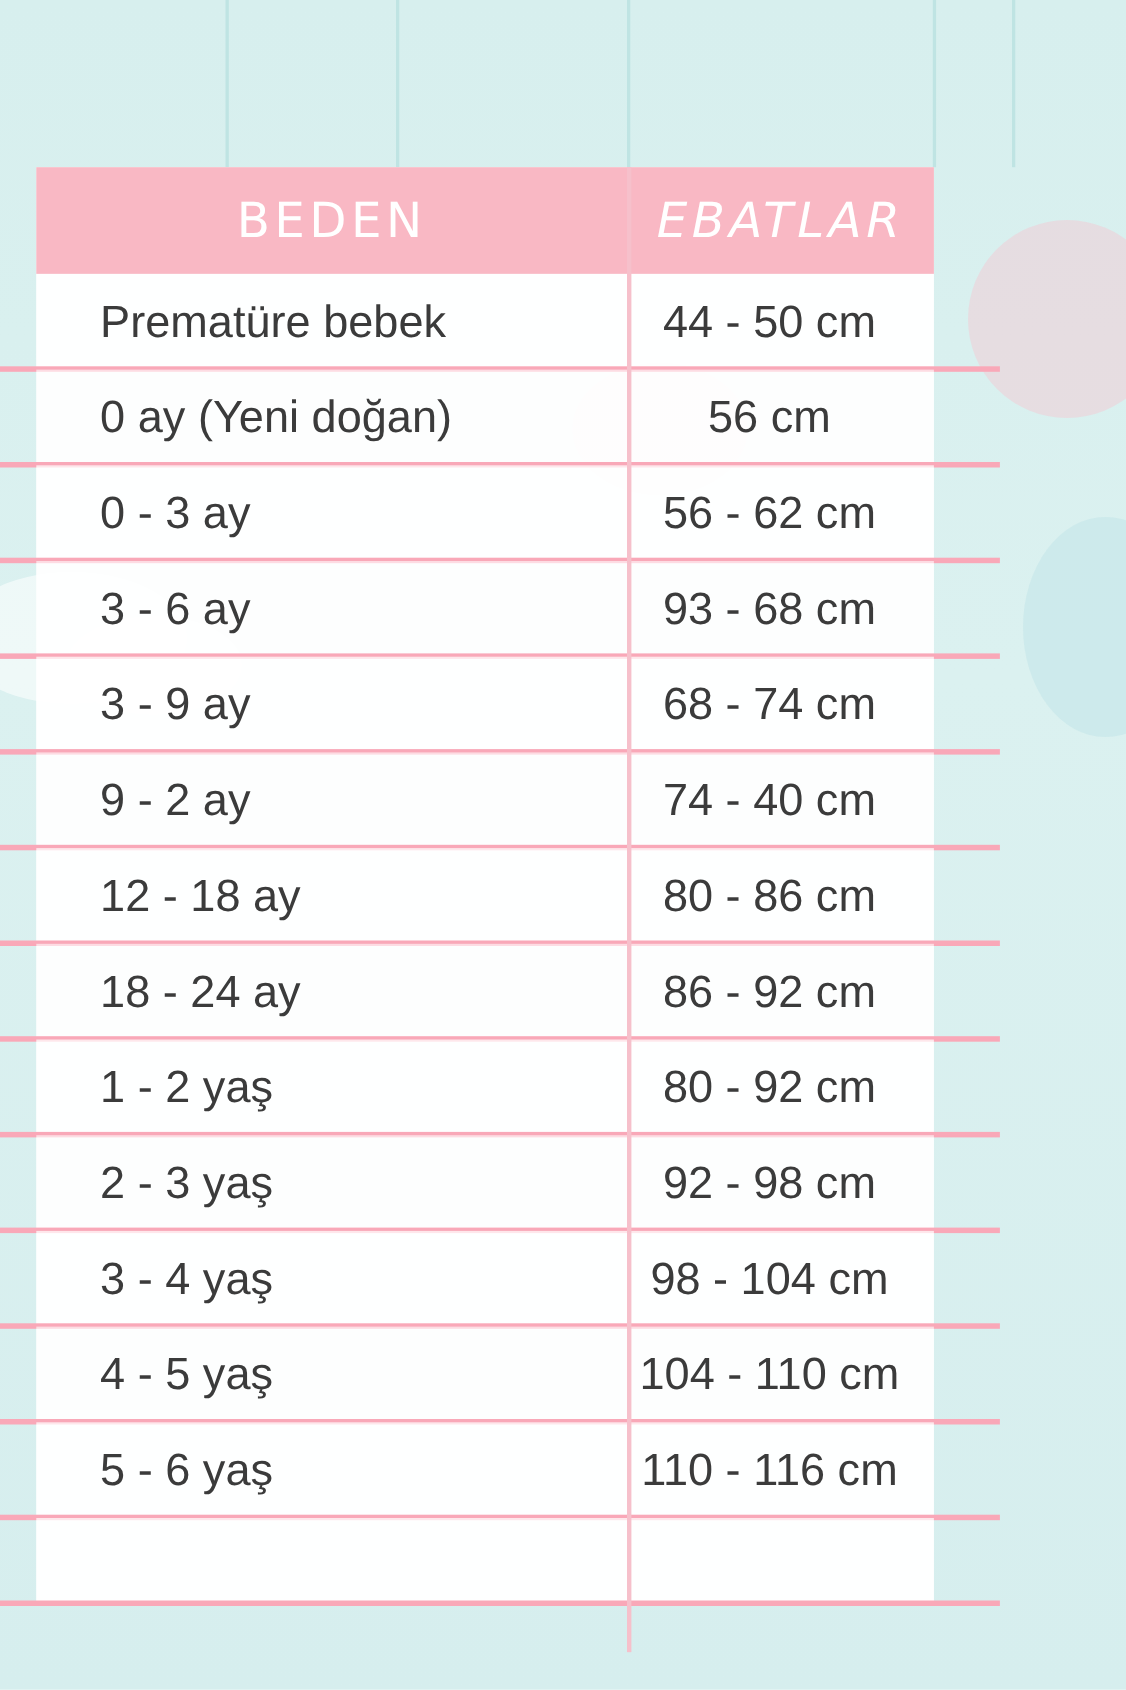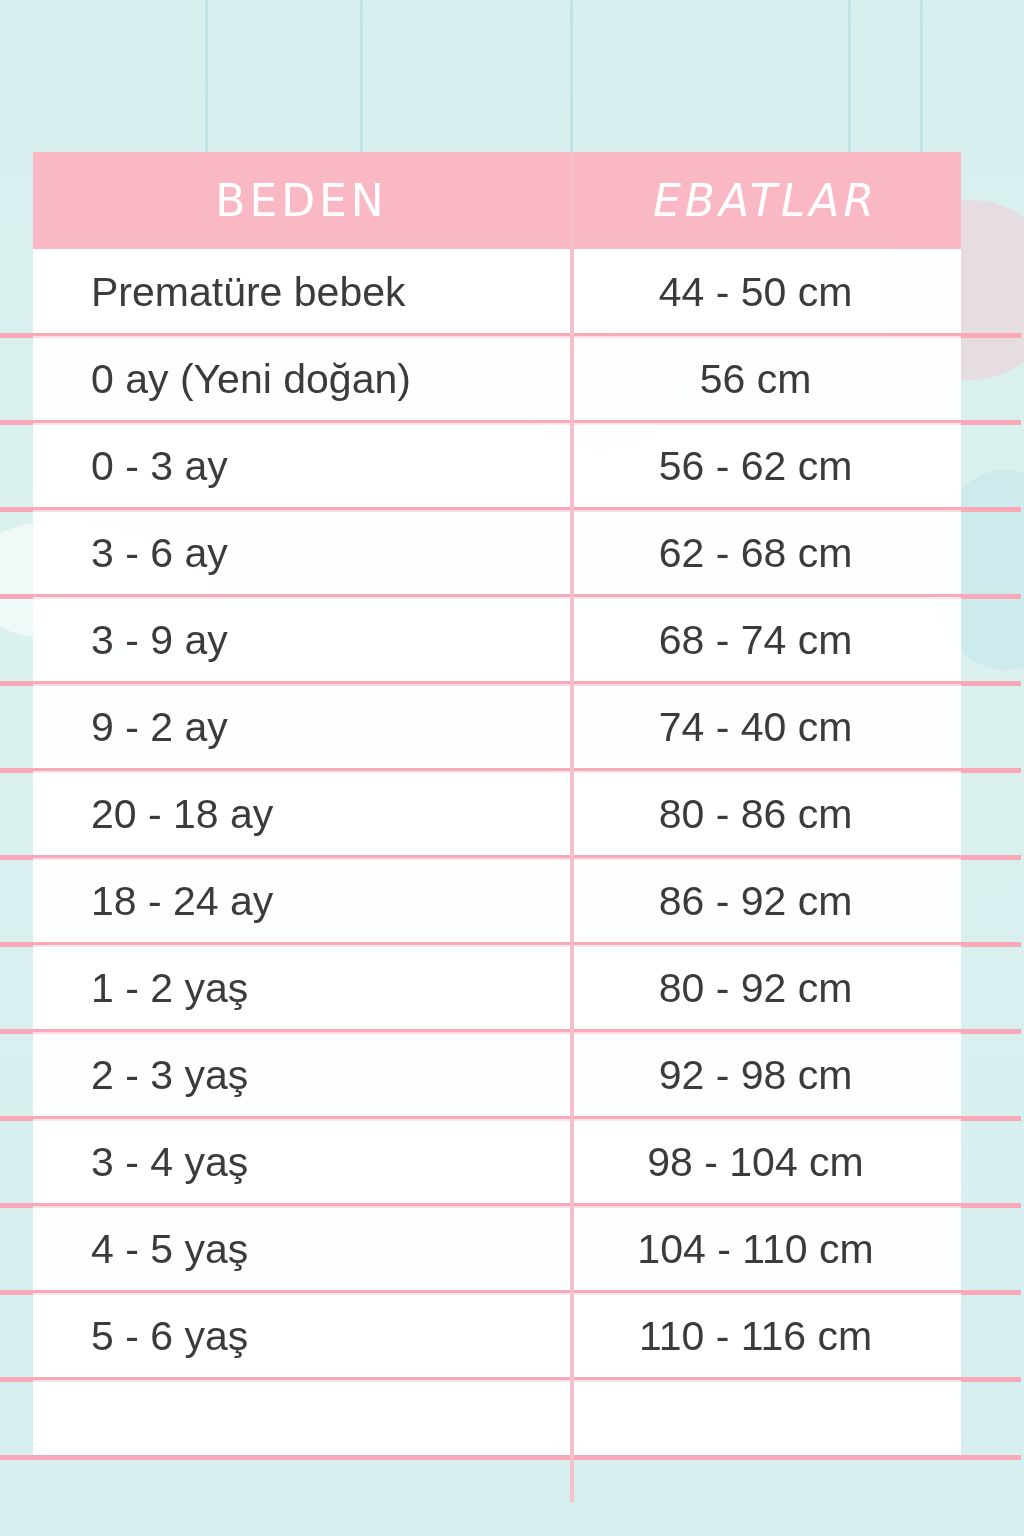--- a/index.html
+++ b/index.html
@@ -37,21 +37,21 @@
     top: 0;
     width: 3px;
     background: #bfe4e3;
   }
 
   
   .card {
     position: absolute;
     left: 33px;
     top: 152px;
-    width: 928px;
+    width: 816px;
     background: rgba(255,255,255,0.86);
     box-shadow: 0 0 0 0 rgba(0,0,0,0);
   }
   .thead {
     display: flex;
     background: #f9b8c4;
     height: 97px;
     align-items: center;
   }
   .th {
@@ -155,35 +155,35 @@
         <div class="cell-meas">56 cm</div>
         <div class="sep sep-bottom"></div>
       </div>
       <div class="row">
         <div class="cell-size">0 - 3 ay</div>
         <div class="cell-meas">56 - 62 cm</div>
         <div class="sep sep-bottom"></div>
       </div>
       <div class="row">
         <div class="cell-size">3 - 6 ay</div>
-        <div class="cell-meas">62 - 68 cm</div>
+        <div class="cell-meas">93 - 68 cm</div>
         <div class="sep sep-bottom"></div>
       </div>
       <div class="row">
         <div class="cell-size">3 - 9 ay</div>
         <div class="cell-meas">68 - 74 cm</div>
         <div class="sep sep-bottom"></div>
       </div>
       <div class="row">
         <div class="cell-size">9 - 2 ay</div>
         <div class="cell-meas">74 - 40 cm</div>
         <div class="sep sep-bottom"></div>
       </div>
       <div class="row">
-        <div class="cell-size">20 - 18 ay</div>
+        <div class="cell-size">12 - 18 ay</div>
         <div class="cell-meas">80 - 86 cm</div>
         <div class="sep sep-bottom"></div>
       </div>
       <div class="row">
         <div class="cell-size">18 - 24 ay</div>
         <div class="cell-meas">86 - 92 cm</div>
         <div class="sep sep-bottom"></div>
       </div>
       <div class="row">
         <div class="cell-size">1 - 2 yaş</div>

